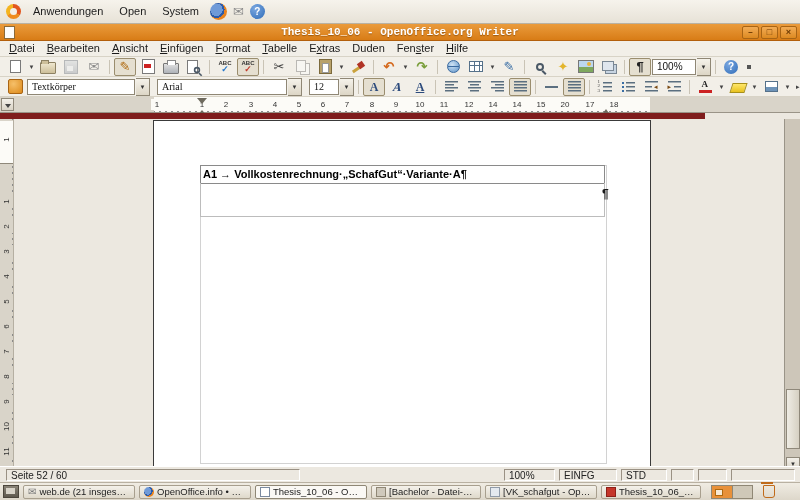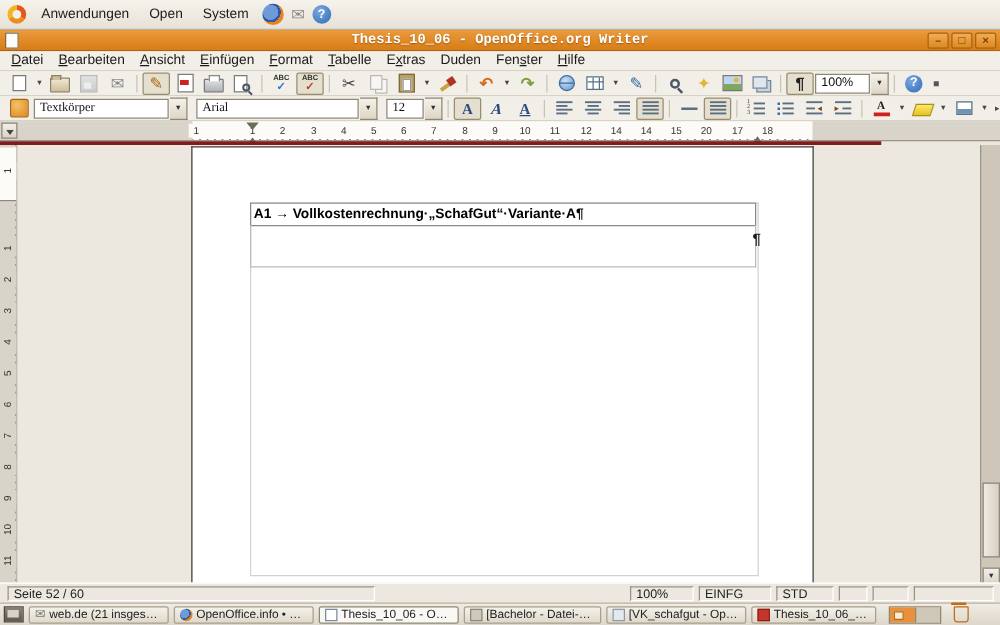--- a/index.html
+++ b/index.html
@@ -153,21 +153,21 @@
   .bowtie-t{left:197px;top:1px;width:0;height:0;border:5px solid transparent;border-top:6px solid #6e6a5e;}
   .bowtie-b{left:197px;top:8px;width:0;height:0;border:5px solid transparent;border-bottom:6px solid #6e6a5e;}
   .rmark{left:601px;top:7px;width:0;height:0;border:5px solid transparent;border-bottom:7px solid #6e6a5e;}
   #vruler{left:0;top:0;width:14px;height:353px;background:#d9d4c9;border-right:1px solid #b5afa2;box-sizing:border-box;
       background-image:radial-gradient(circle,#8a8a8a 0.7px,transparent 1px);background-size:14px 6px;background-position:6px 3px;}
   #vruler-margin{left:0;top:2px;width:13px;height:42px;background:#fcfbf7;border-bottom:1px solid #8f887a;}
   .vnum{position:absolute;left:0;width:13px;text-align:center;font-size:8px;color:#333;transform:rotate(-90deg);background:#d9d4c9;line-height:13px;}
   .vnum.inm{background:#fcfbf7;}
 
   
-  #main{left:0;top:113px;width:705px;height:353px;border-top:3px solid #7f1d1d;box-sizing:border-box;}
+  #main{left:0;top:113px;width:705px;height:353px;border-top:6px solid #7f1d1d;box-sizing:border-box;}
   #workspace{left:14px;top:0;width:770px;height:353px;background:#ece8e0;overflow:hidden;}
   #page{left:139px;top:1px;width:498px;height:352px;background:#fff;border-left:1px solid #3a3a3a;border-right:1px solid #3a3a3a;border-top:1px solid #3a3a3a;box-sizing:border-box;}
   #textbounds{left:46px;top:44px;width:405px;height:297px;border:1px solid #d2d2d2;}
   #tbl-head{left:46px;top:44px;width:405px;height:19px;border:1px solid #8a8a8a;background:#fff;box-sizing:border-box;
       font-size:11px;font-weight:bold;color:#000;line-height:17px;padding-left:2px;white-space:nowrap;overflow:hidden;}
   #tbl-row2{left:46px;top:62px;width:405px;height:34px;border:1px solid #bcbcbc;border-top:none;box-sizing:border-box;}
   #para-mark{left:448px;top:66px;font-size:12px;font-weight:bold;color:#1a1a1a;}
 
   
   #vscroll{left:784px;top:0;width:16px;height:353px;background:#cdc6b9;border-left:1px solid #9a9488;box-sizing:border-box;}

